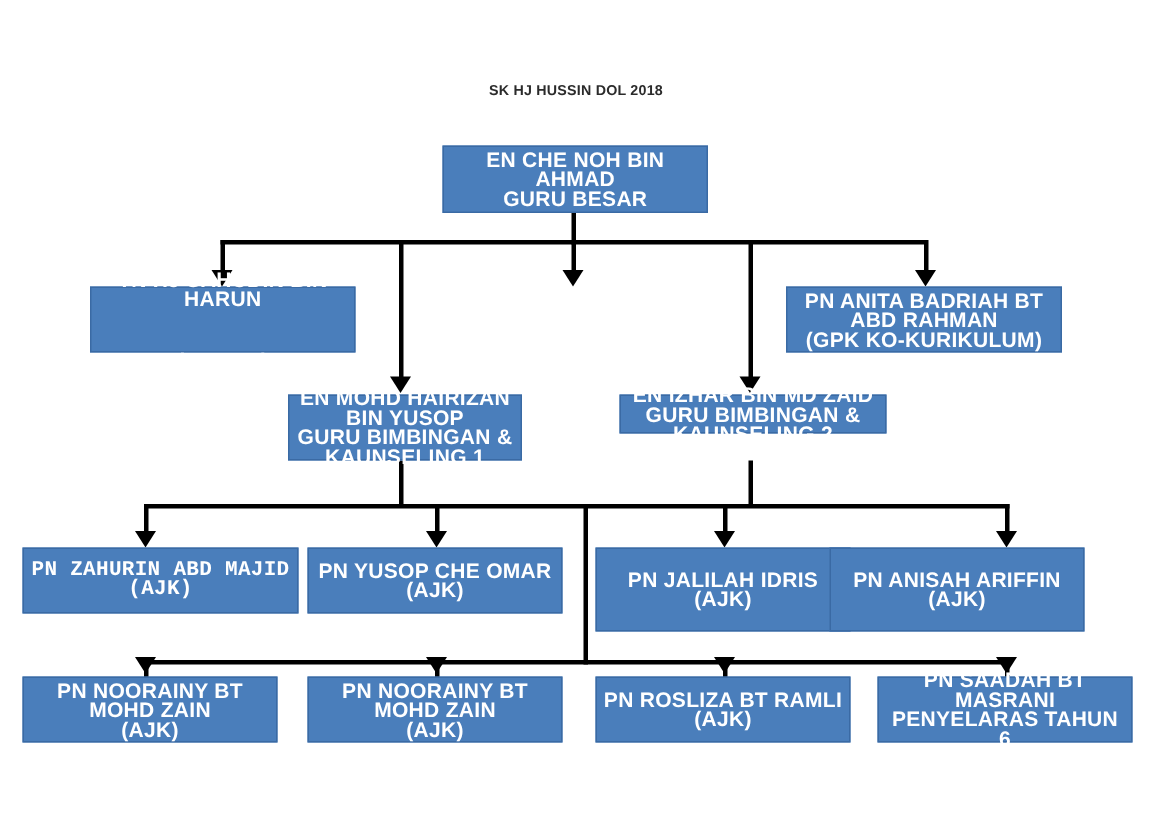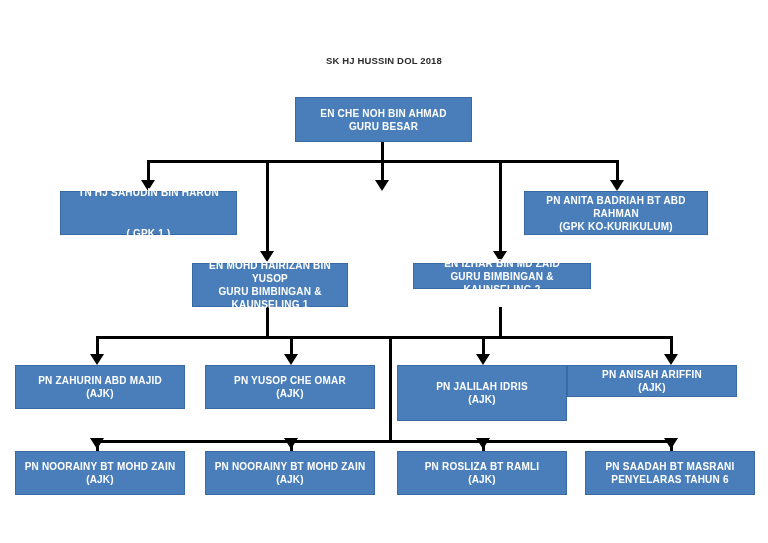--- a/index.html
+++ b/index.html
@@ -39,21 +39,21 @@
   .node {
     position: absolute;
     box-sizing: border-box;
     background: #4a7ebb;
     border: 1px solid #3a6aa4;
     display: flex;
     flex-direction: column;
     align-items: center;
     justify-content: center;
     color: #ffffff;
-    font-size: 10px;
+    font-size: 14px;
     font-weight: bold;
     letter-spacing: 0.2px;
     line-height: 13px;
     text-align: center;
     padding: 2px 4px;
   }
   .node .l2 {
     display: block;
   }
 
@@ -151,36 +151,36 @@
   <div class="node" style="left:192px; top:263px; width:156px; height:44px;">
     <span class="l1">EN MOHD HAIRIZAN BIN YUSOP</span>
     <span class="l2">GURU BIMBINGAN &amp; KAUNSELING 1</span>
   </div>
 
   <div class="node" style="left:413px; top:263px; width:178px; height:26px;">
     <span class="l1">EN IZHAR BIN MD ZAID</span>
     <span class="l2">GURU BIMBINGAN &amp; KAUNSELING 2</span>
   </div>
 
-  <div class="node" style="left:15px; top:365px; width:170px; height:44px;">
+  <div class="node" style="left:15px; top:365px; width:184px; height:44px;font-family:Liberation Mono, monospace;">
     <span class="l1">PN ZAHURIN ABD MAJID</span>
     <span class="l2">(AJK)</span>
   </div>
 
   <div class="node" style="left:205px; top:365px; width:170px; height:44px;">
     <span class="l1">PN YUSOP CHE OMAR</span>
     <span class="l2">(AJK)</span>
   </div>
 
   <div class="node" style="left:397px; top:365px; width:170px; height:56px;">
     <span class="l1">PN JALILAH IDRIS</span>
     <span class="l2">(AJK)</span>
   </div>
 
-  <div class="node" style="left:567px; top:365px; width:170px; height:32px;justify-content:space-between;">
+  <div class="node" style="left:553px; top:365px; width:170px; height:56px;">
     <span class="l1">PN ANISAH ARIFFIN</span>
     <span class="l2">(AJK)</span>
   </div>
 
   <div class="node" style="left:15px; top:451px; width:170px; height:44px;">
     <span class="l1">PN NOORAINY BT MOHD ZAIN</span>
     <span class="l2">(AJK)</span>
   </div>
 
   <div class="node" style="left:205px; top:451px; width:170px; height:44px;">

